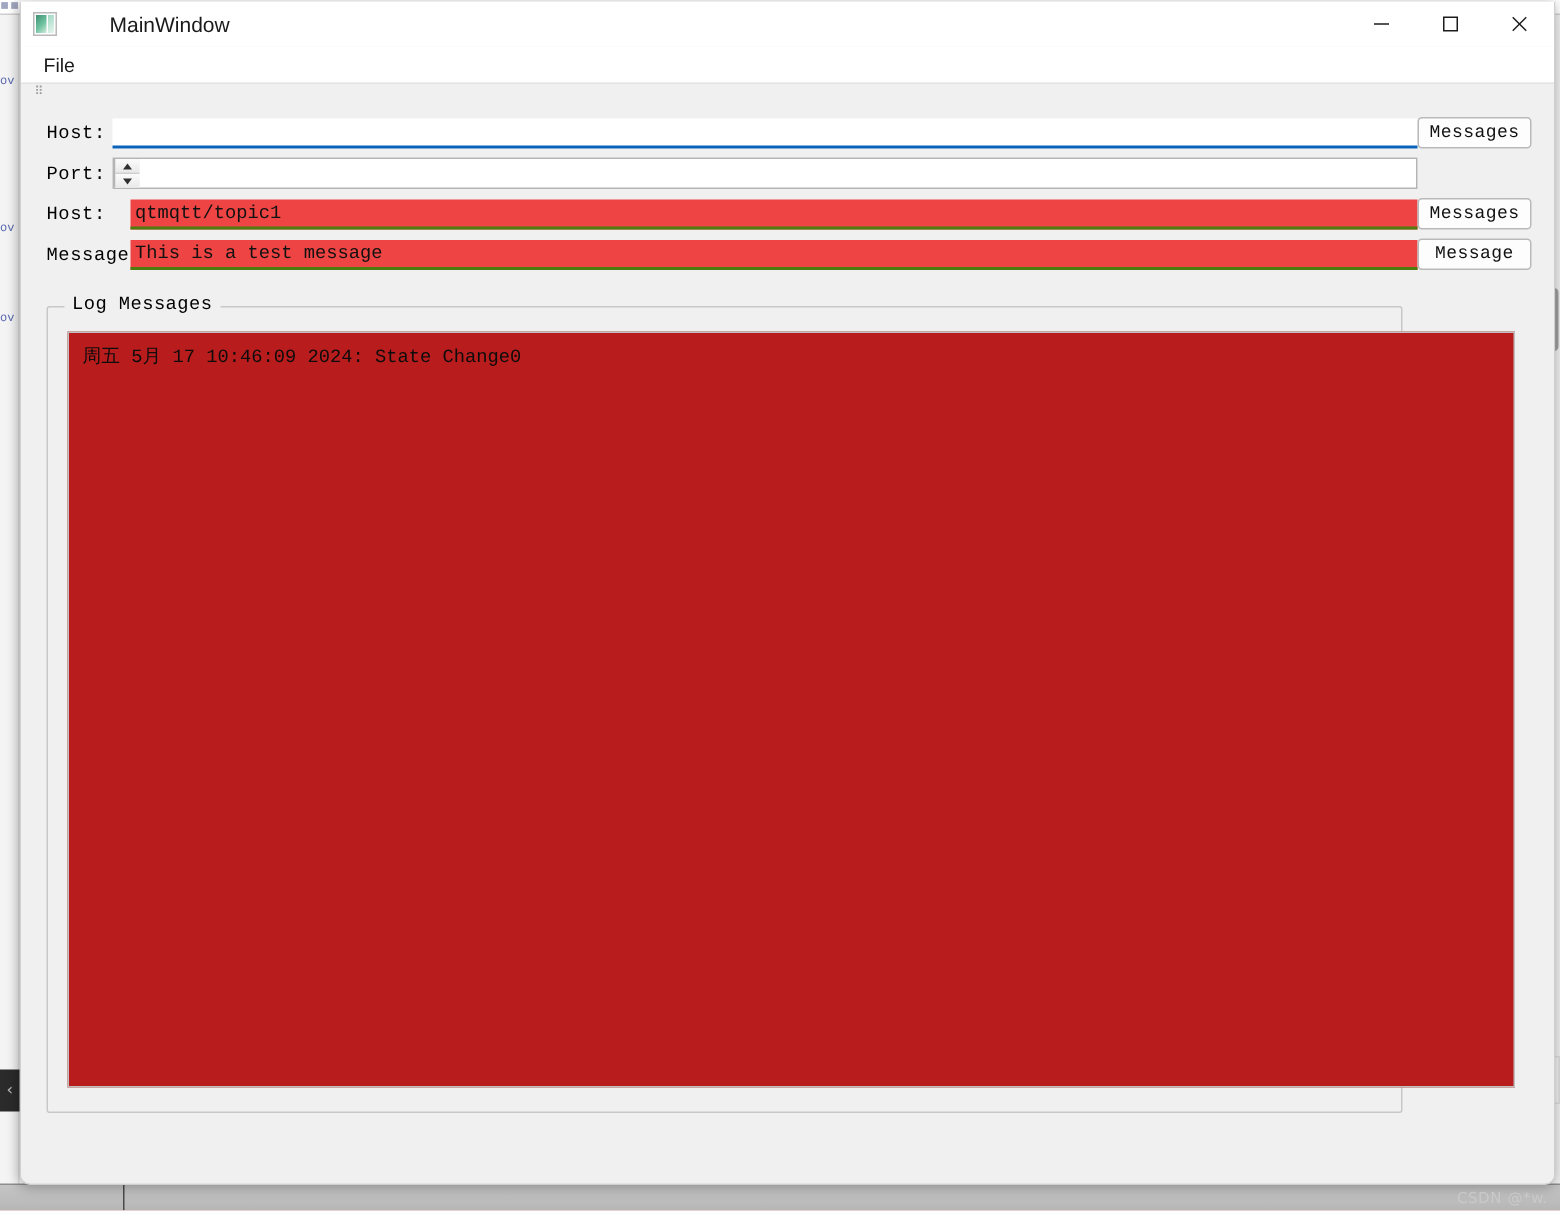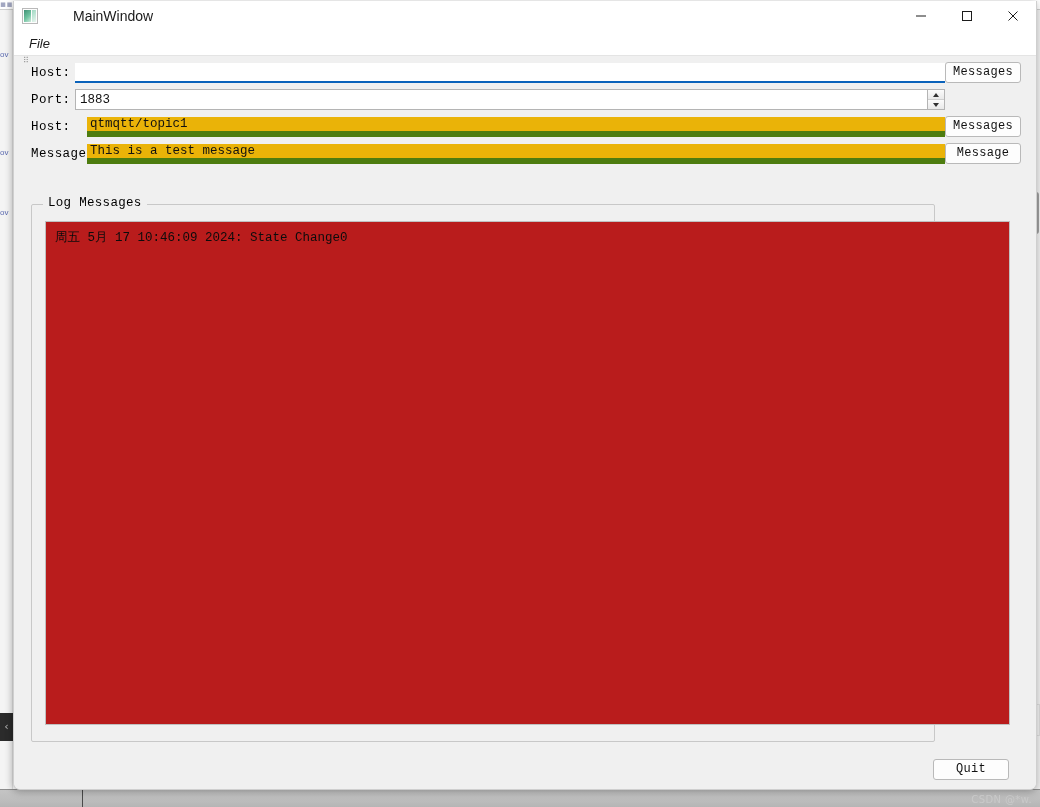--- a/index.html
+++ b/index.html
@@ -57,21 +57,21 @@
     border-right: 1px solid #e2e2e2;
   }
   .bg-left-item {
     position: absolute;
     left: 0;
     width: 15px;
     height: 10px;
     font-size: 8px;
     line-height: 10px;
     color: #5b6ab0;
-    font-family: Liberation Sans, sans-serif;
+    font-family: Liberation Mono, monospace;
     overflow: hidden;
     white-space: nowrap;
   }
   .bg-right-scroll {
     position: absolute;
     right: 0; top: 10px;
     width: 8px; height: 780px;
     background: #f0f0f0;
     border-left: 1px solid #dcdcdc;
   }
@@ -193,21 +193,20 @@
     background: #ffffff;
     display: flex;
     align-items: center;
     padding-left: 9px;
   }
   .menu-item {
     font-size: 13px;
     color: #1a1a1a;
     padding: 2px 6px;
     font-family: "Liberation Sans", sans-serif;
-    font-style: italic;
   }
   .menubar-sep {
     height: 1px;
     background: #e4e4e4;
   }
 
   
   .client {
     position: relative;
     background: #f0f0f0;
@@ -229,21 +228,21 @@
     color: #9a9a9a;
     font-size: 8px;
     line-height: 4px;
     font-family: "DejaVu Sans", sans-serif;
   }
 
   
   .form {
     position: absolute;
     left: 5px;
-    top: 3px;
+    top: 19px;
     width: 1012px;
   }
   .row {
     display: flex;
     align-items: center;
     height: 27px;
     margin-bottom: 0;
   }
   .row.host { margin-bottom: 0px; }
   .lbl {
@@ -269,22 +268,22 @@
     color: #111111;
     padding: 0 3px;
     box-sizing: border-box;
     outline: none;
     line-height: 20px;
   }
   .field.focused {
     border-bottom: 2px solid #0a62ba;
   }
   .field.flat {
-    background: #eab308;
-    border-bottom: 6px solid #4d7c0f;
+    background: #ef4444;
+    border-bottom: 2px solid #4d7c0f;
   }
 
   .spin-wrap {
     flex: 1;
     display: flex;
     align-items: stretch;
     height: 21px;
     background: #ffffff;
     border: 1px solid #b4b4b4;
     box-sizing: border-box;
@@ -483,21 +482,20 @@
           <div class="lbl w-host">Host:</div>
           <input class="field focused" type="text" value="" style="">
           <div class="btn-slot">
             <div class="btn">Messages</div>
           </div>
         </div>
 
         <div class="row port">
           <div class="lbl w-port">Port:</div>
           <div class="spin-wrap">
-            <input class="spin-input" type="text" value="1883" style="">
             <div class="spin-btns">
               <div class="spin-btn up">
                   <span class="tri"></span>
                 </div>
               <div class="spin-btn down">
                   <span class="tri"></span>
                 </div>
             </div>
           </div>
           <div class="btn-slot empty"></div>
@@ -520,22 +518,19 @@
         </div>
       </div>
 
       <div class="groupbox">
         <div class="group-title">Log Messages</div>
         <div class="log-view">
           <div class="log-line">周五 5月 17 10:46:09 2024: State Change0</div>
         </div>
       </div>
 
-      <div class="footer">
-        <div class="btn quit-btn">Quit</div>
-      </div>
 
     </div>
   </div>
 
   <div class="watermark">CSDN @*w.</div>
 
 </div>
 
 </body></html>

